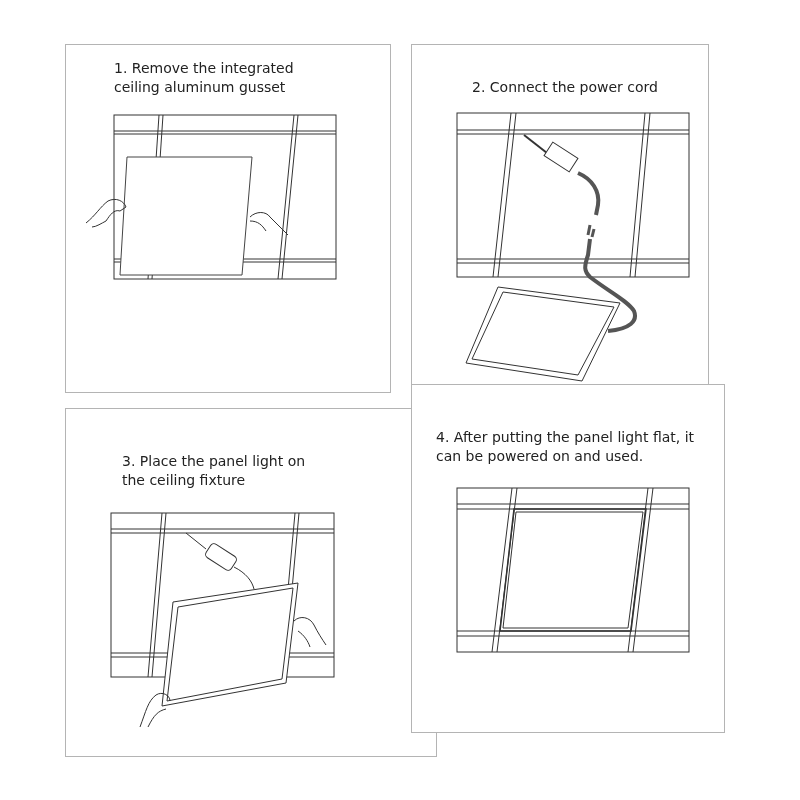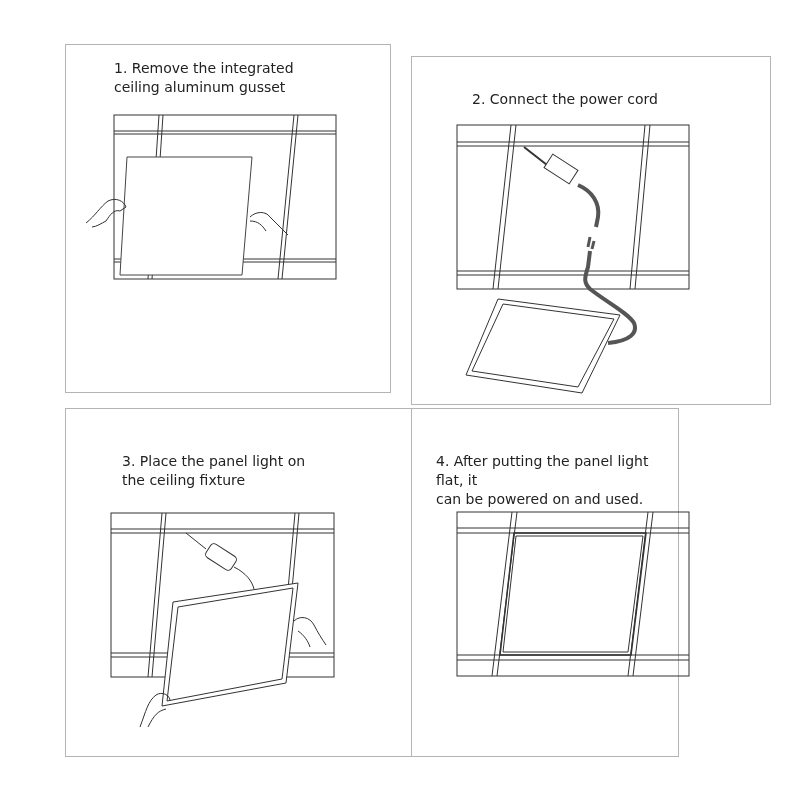--- a/index.html
+++ b/index.html
@@ -23,21 +23,21 @@
     <line x1="93" y1="70" x2="82" y2="234"></line>
       <line x1="97" y1="70" x2="86" y2="234"></line>
     <line x1="228" y1="70" x2="212" y2="234"></line>
       <line x1="232" y1="70" x2="216" y2="234"></line>
     <polygon points="61,112 186,112 176,230 54,230" fill="#fff" stroke="#444"></polygon>
     <path d="M20,178 C30,170 34,162 42,156 C50,152 58,156 60,162 L54,166 C48,164 44,170 40,176 C36,178 30,182 26,182"></path>
     <path d="M184,172 C190,166 200,166 204,172 C210,178 216,184 222,190 M184,176 C192,176 196,180 200,186"></path>
   </svg>
 </div>
 
-<div class="panel" style="left:411px;top:56px;width:360px;height:349px;">
+<div class="panel" style="left:411px;top:44px;width:298px;height:349px;">
   <div class="caption" style="left:60px;top:33px;">2. Connect the power cord</div>
   <svg class="art" width="326" height="349" stroke="#333" fill="none" stroke-width="1">
     <rect x="45" y="68" width="232" height="164"></rect>
     <line x1="45" y1="85" x2="277" y2="85"></line>
       <line x1="45" y1="89" x2="277" y2="89"></line>
     <line x1="45" y1="214" x2="277" y2="214"></line>
       <line x1="45" y1="218" x2="277" y2="218"></line>
     <line x1="99" y1="68" x2="81" y2="232"></line>
       <line x1="104" y1="68" x2="86" y2="232"></line>
     <line x1="233" y1="68" x2="218" y2="232"></line>
@@ -68,21 +68,21 @@
     <line x1="120" y1="124" x2="140" y2="140"></line>
     <rect x="140" y="140" width="30" height="16" rx="4" transform="rotate(33 155 148)" fill="#fff"></rect>
     <path d="M168,158 C180,164 186,172 188,180"></path>
     <polygon points="107,193 232,174 220,274 96,297" fill="#fff"></polygon>
     <polygon points="112,198 227,179 216,270 101,292"></polygon>
     <path d="M74,318 C80,302 82,292 90,286 C96,282 104,286 104,292 M82,318 C88,306 92,302 100,300"></path>
     <path d="M228,212 C234,206 244,208 248,216 C252,224 256,230 260,236 M232,222 C238,226 242,232 244,238"></path>
   </svg>
 </div>
 
-<div class="panel" style="left:411px;top:408px;width:268px;height:349px;">
+<div class="panel" style="left:411px;top:384px;width:314px;height:349px;">
   <div class="caption" style="left:24px;top:43px;">4. After putting the panel light flat, it
 can be powered on and used.</div>
   <svg class="art" width="326" height="349" stroke="#333" fill="none" stroke-width="1">
     <rect x="45" y="103" width="232" height="164"></rect>
     <line x1="45" y1="119" x2="277" y2="119"></line>
       <line x1="45" y1="124" x2="277" y2="124"></line>
     <line x1="45" y1="246" x2="277" y2="246"></line>
       <line x1="45" y1="251" x2="277" y2="251"></line>
     <line x1="100" y1="103" x2="80" y2="267"></line>
       <line x1="105" y1="103" x2="85" y2="267"></line>

